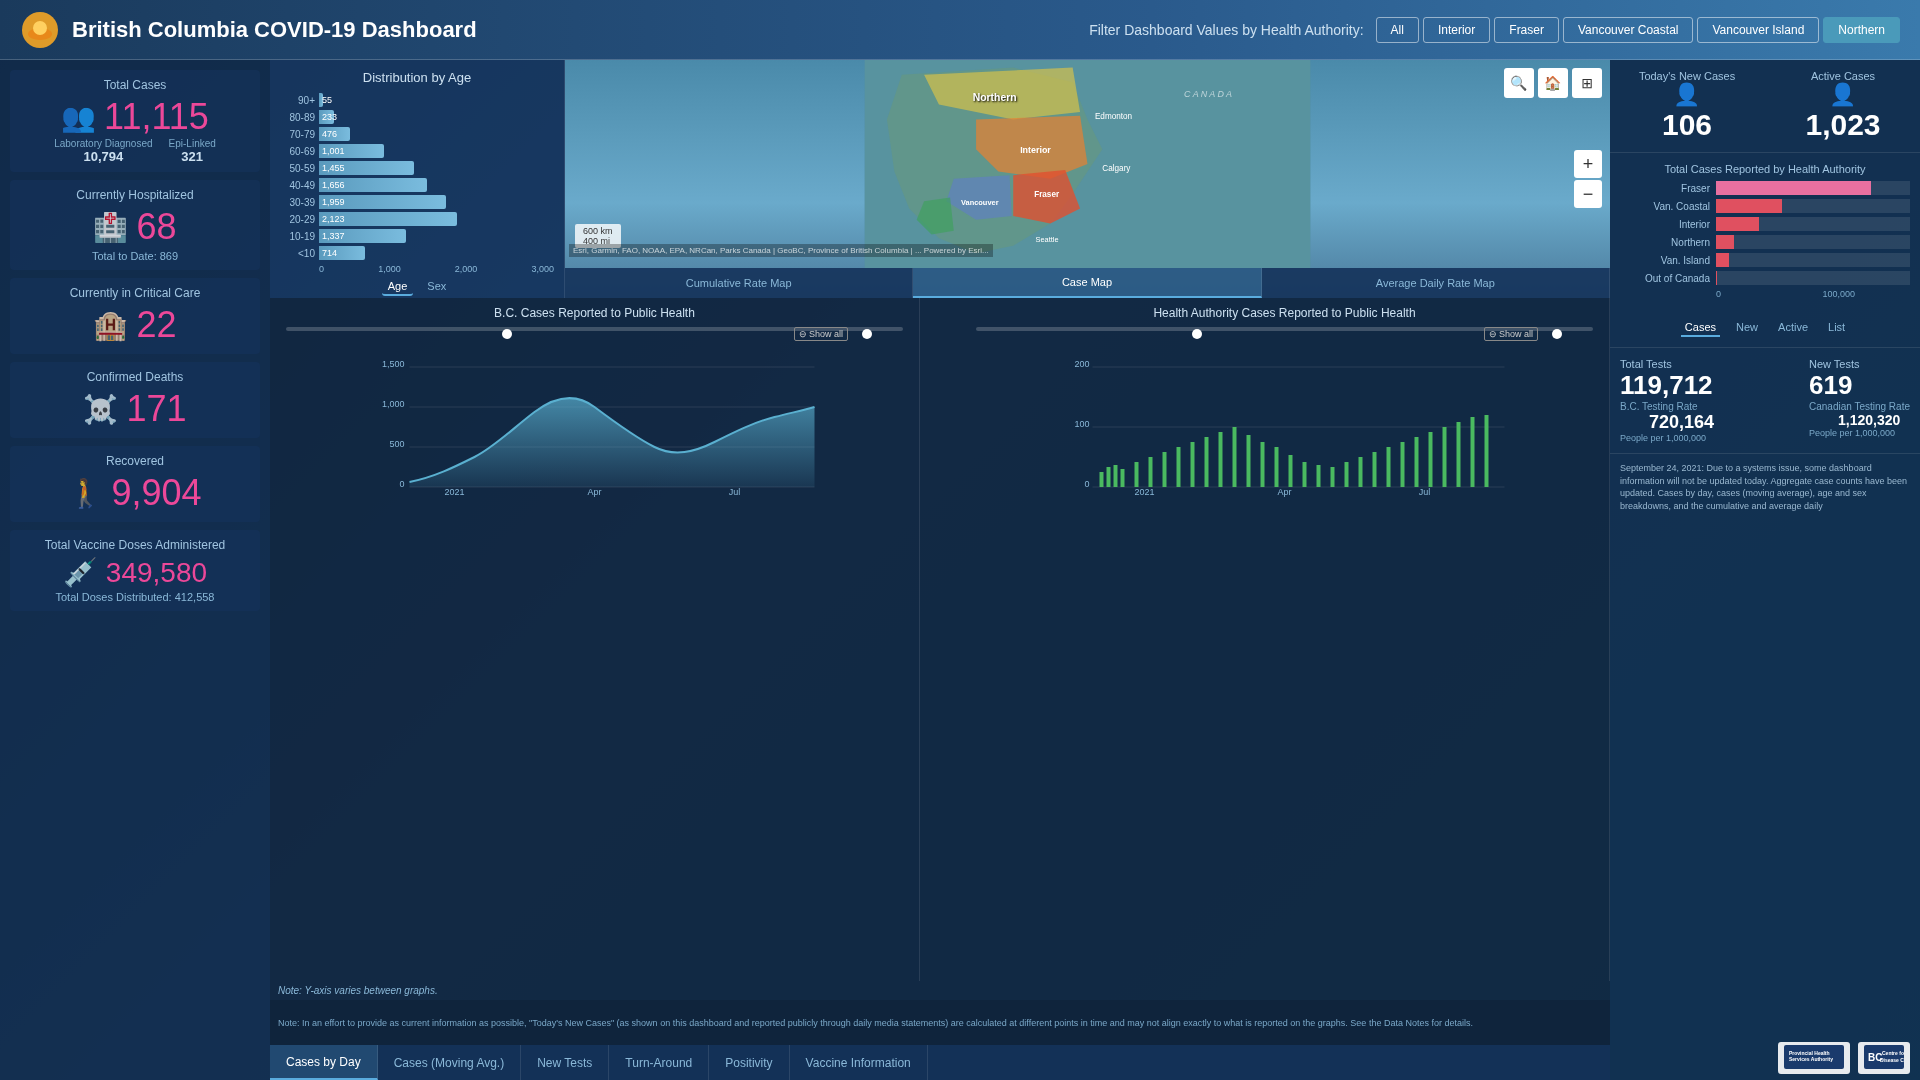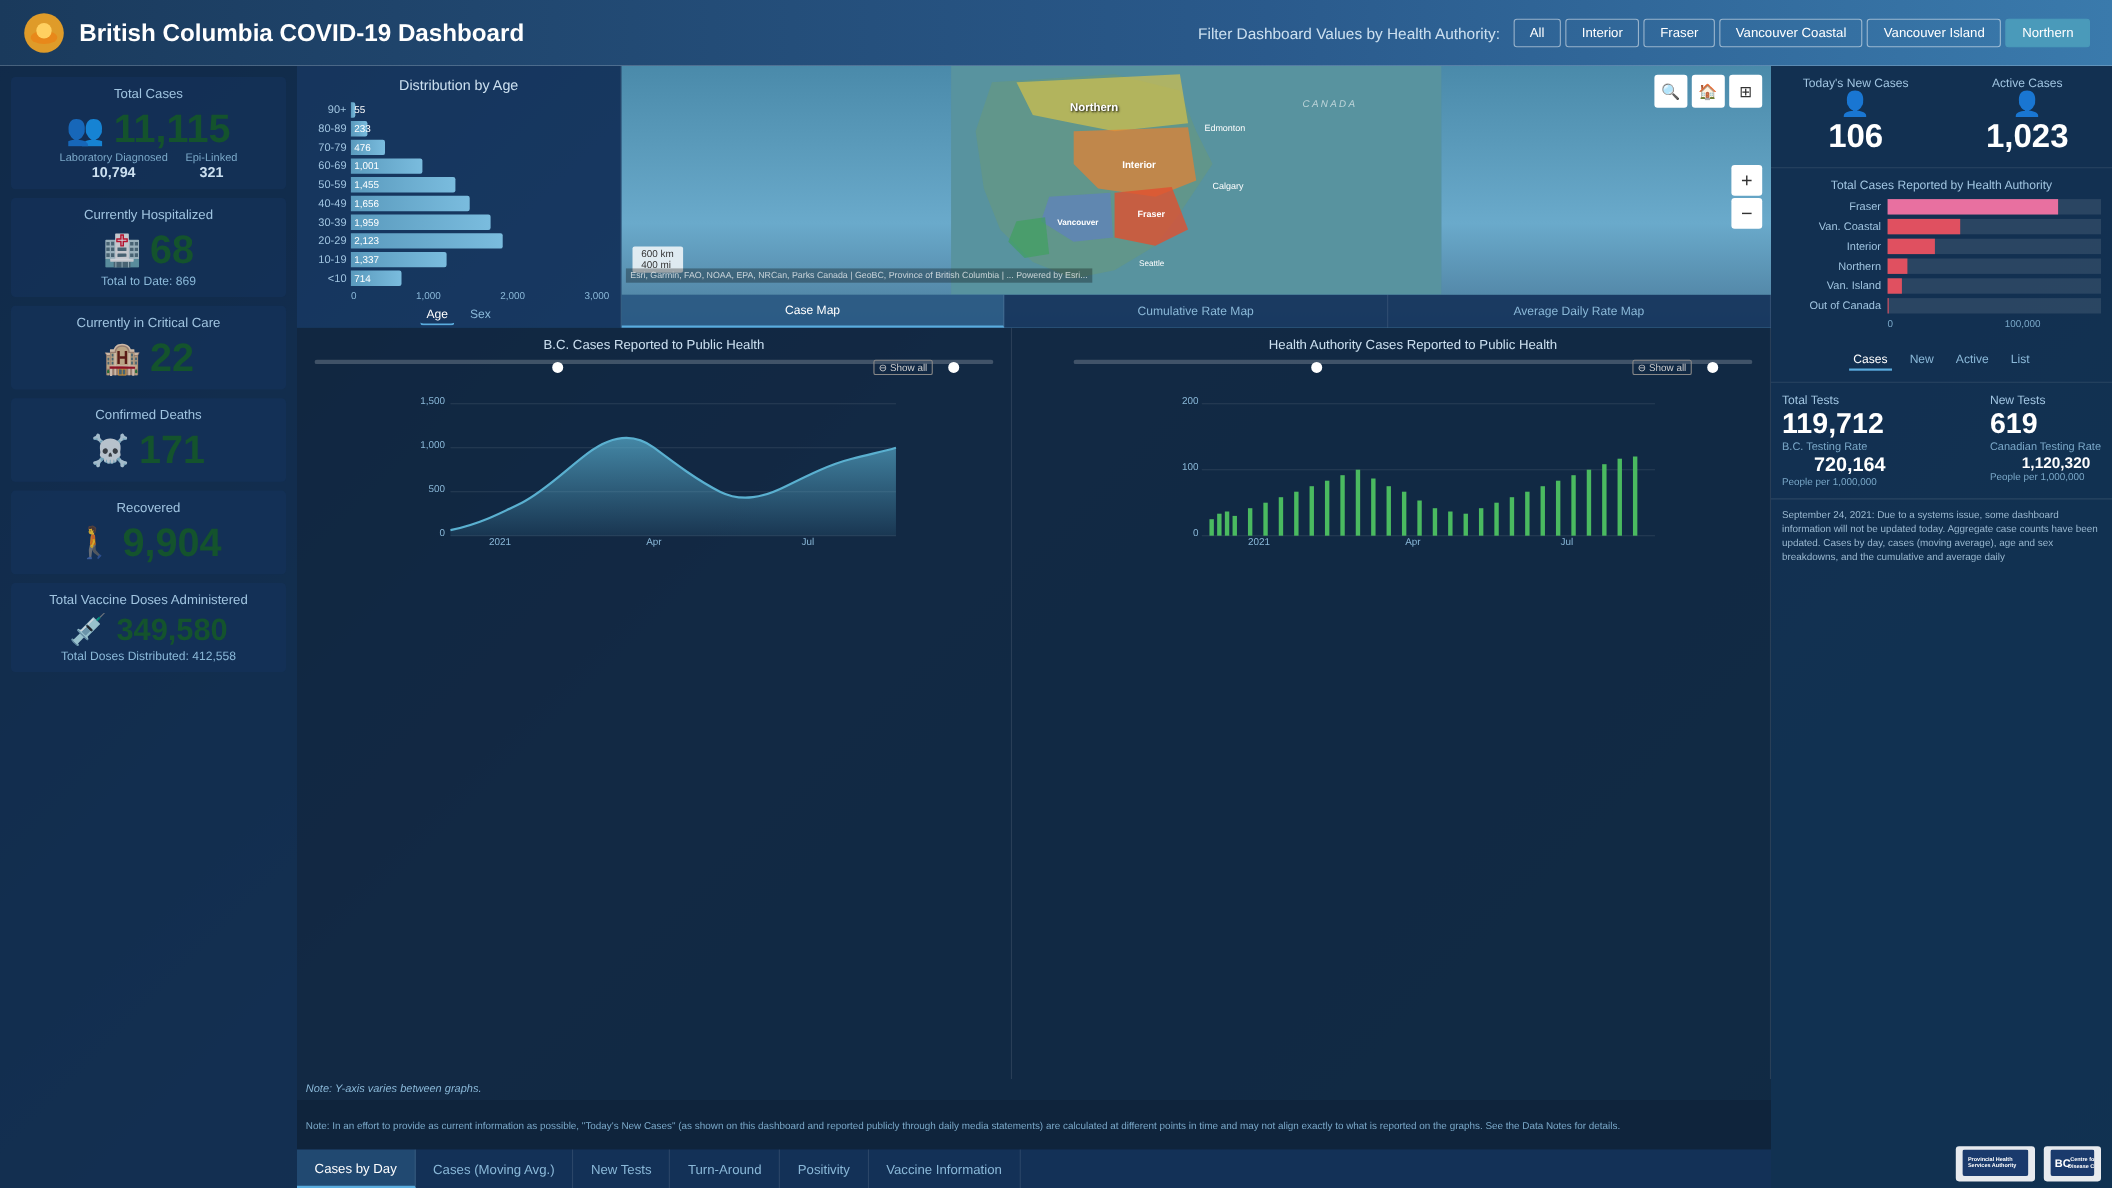--- a/index.html
+++ b/index.html
@@ -83,22 +83,22 @@
       margin-bottom: 4px;
     }
     .stat-main {
       display: flex;
       align-items: center;
       justify-content: center;
       gap: 8px;
     }
     .stat-main .big-number {
       font-size: 36px;
-      font-weight: bold;
-      color: #14532d;
+      font-weight: normal;
+      color: #ec4899;
     }
     .stat-icon {
       font-size: 28px;
       opacity: 0.8;
     }
     .stat-sub {
       font-size: 11px;
       color: #8ab8d8;
       margin-top: 2px;
     }
@@ -738,22 +738,22 @@
           </div>
 
           <div class="map-scale">
             <div>600 km</div>
             <div>400 mi</div>
           </div>
 
           <div class="map-attribution">Esri, Garmin, FAO, NOAA, EPA, NRCan, Parks Canada | GeoBC, Province of British Columbia | ... Powered by Esri...</div>
 
           <div class="map-tabs">
+            <div class="map-tab">Cumulative Rate Map</div>
             <div class="map-tab active">Case Map</div>
-            <div class="map-tab">Cumulative Rate Map</div>
             <div class="map-tab">Average Daily Rate Map</div>
           </div>
         </div>
       </div>
     </div>
 
     <div style="flex:1; display:flex; flex-direction:column; background:rgba(15,35,60,0.9);">
       <div style="display:flex; flex:1;gap:40px;">
 
         <div class="chart-panel">

